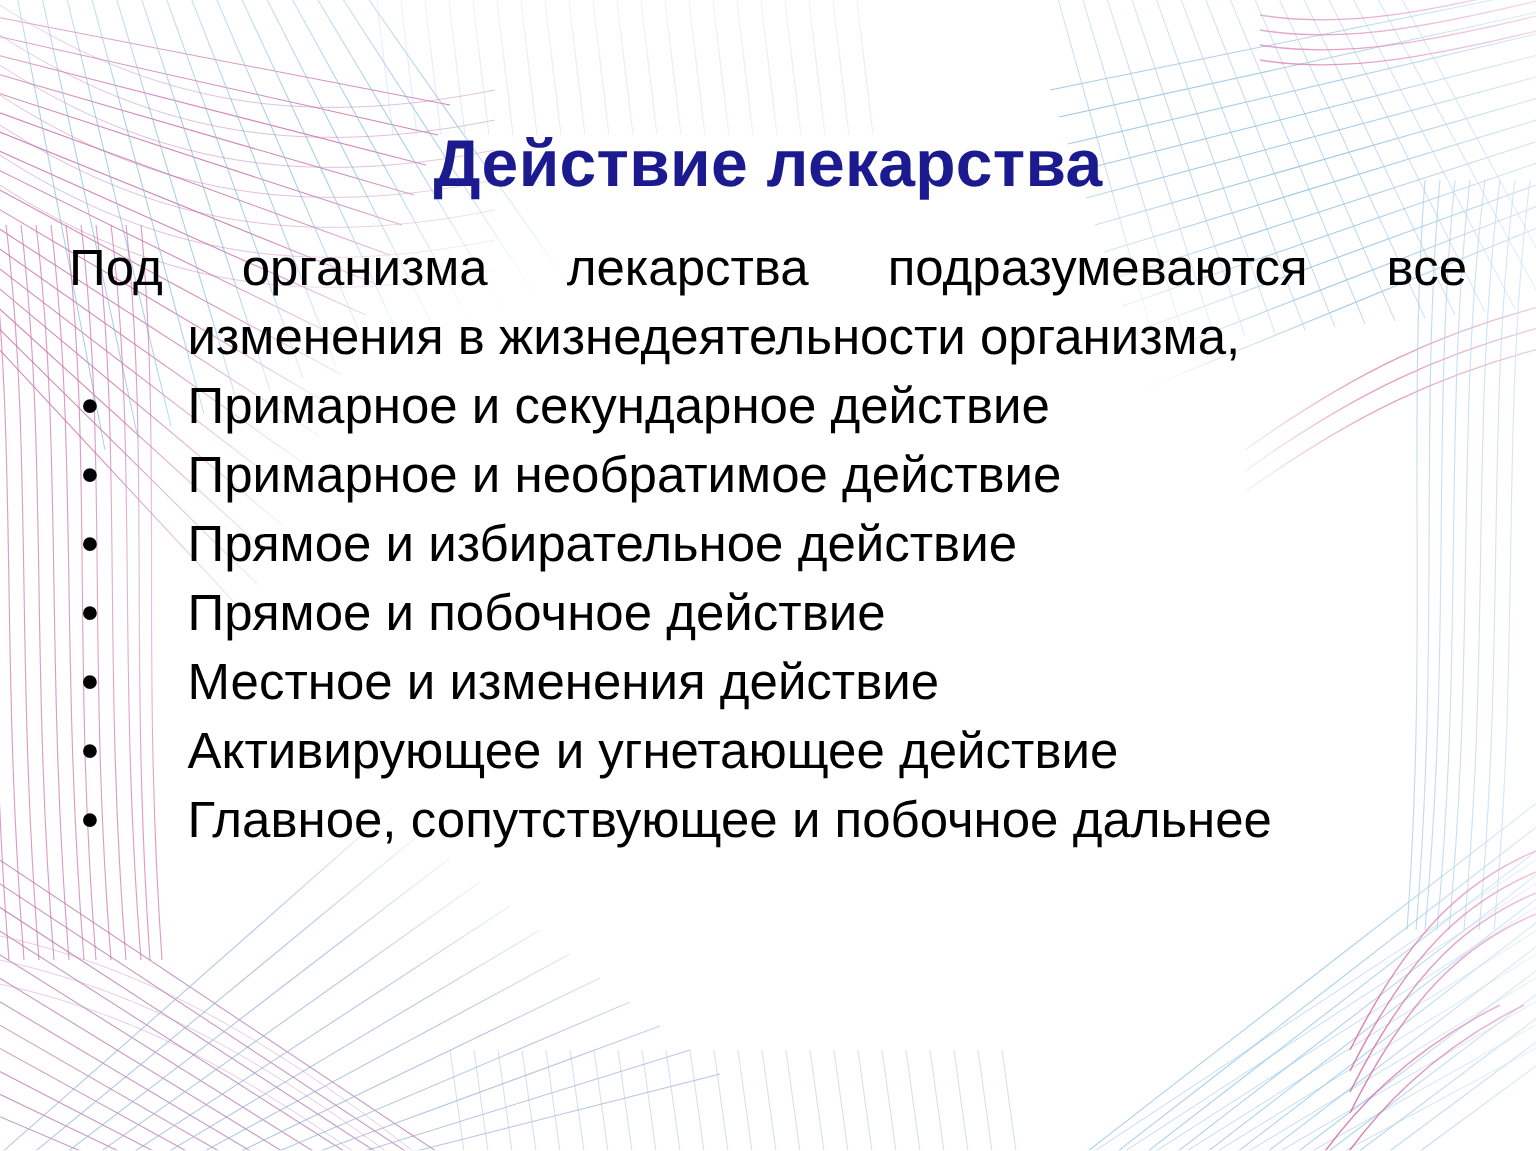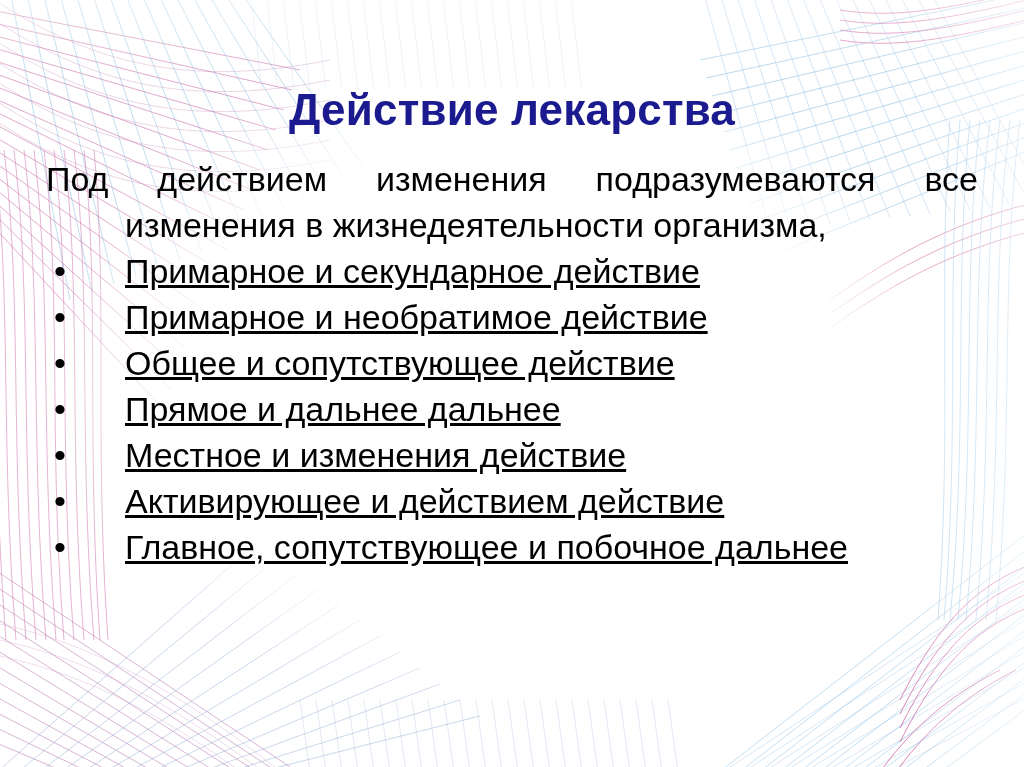--- a/index.html
+++ b/index.html
@@ -130,21 +130,20 @@
     text-align: left;
   }
 
   .bullet-item.justify-wrap > .bullet-text {
     display: block;
     text-align: justify;
     text-justify: inter-word;
   }
   .bullet-item > .bullet-text {
     display: block;
-    text-decoration: underline;
   }
 </style>
 </head>
 <body>
 
 <div class="slide">
 
   <div class="bg-layer">
     <svg class="bg-svg" viewBox="0 0 1024 767" preserveAspectRatio="none" aria-hidden="true">
       <defs>
@@ -428,53 +427,53 @@
     <div class="bg-edge-fade"></div>
   </div>
 
   <div class="content">
 
     <h1 class="slide-title">Действие лекарства</h1>
 
     <div class="body-block">
 
       <p class="lead-paragraph">
-        <span class="lead-inner">Под действием изменения подразумеваются все изменения в жизнедеятельности организма,</span>
+        <span class="lead-inner">Под организма лекарства подразумеваются все изменения в жизнедеятельности организма,</span>
       </p>
 
       <ul class="bullet-list">
 
         <li class="bullet-item">
           <span class="bullet-marker">•</span>
           <span class="bullet-text">Примарное и секундарное действие</span>
         </li>
 
         <li class="bullet-item">
           <span class="bullet-marker">•</span>
           <span class="bullet-text">Примарное и необратимое действие</span>
         </li>
 
         <li class="bullet-item">
           <span class="bullet-marker">•</span>
-          <span class="bullet-text">Общее и сопутствующее действие</span>
-        </li>
-
-        <li class="bullet-item">
-          <span class="bullet-marker">•</span>
-          <span class="bullet-text">Прямое и дальнее дальнее</span>
+          <span class="bullet-text">Прямое и избирательное действие</span>
+        </li>
+
+        <li class="bullet-item">
+          <span class="bullet-marker">•</span>
+          <span class="bullet-text">Прямое и побочное действие</span>
         </li>
 
         <li class="bullet-item">
           <span class="bullet-marker">•</span>
           <span class="bullet-text">Местное и изменения действие</span>
         </li>
 
         <li class="bullet-item">
           <span class="bullet-marker">•</span>
-          <span class="bullet-text">Активирующее и действием действие</span>
+          <span class="bullet-text">Активирующее и угнетающее действие</span>
         </li>
 
         <li class="bullet-item justify-wrap">
           <span class="bullet-marker">•</span>
           <span class="bullet-text">Главное, сопутствующее и побочное дальнее</span>
         </li>
 
       </ul>
     </div>
   </div>

